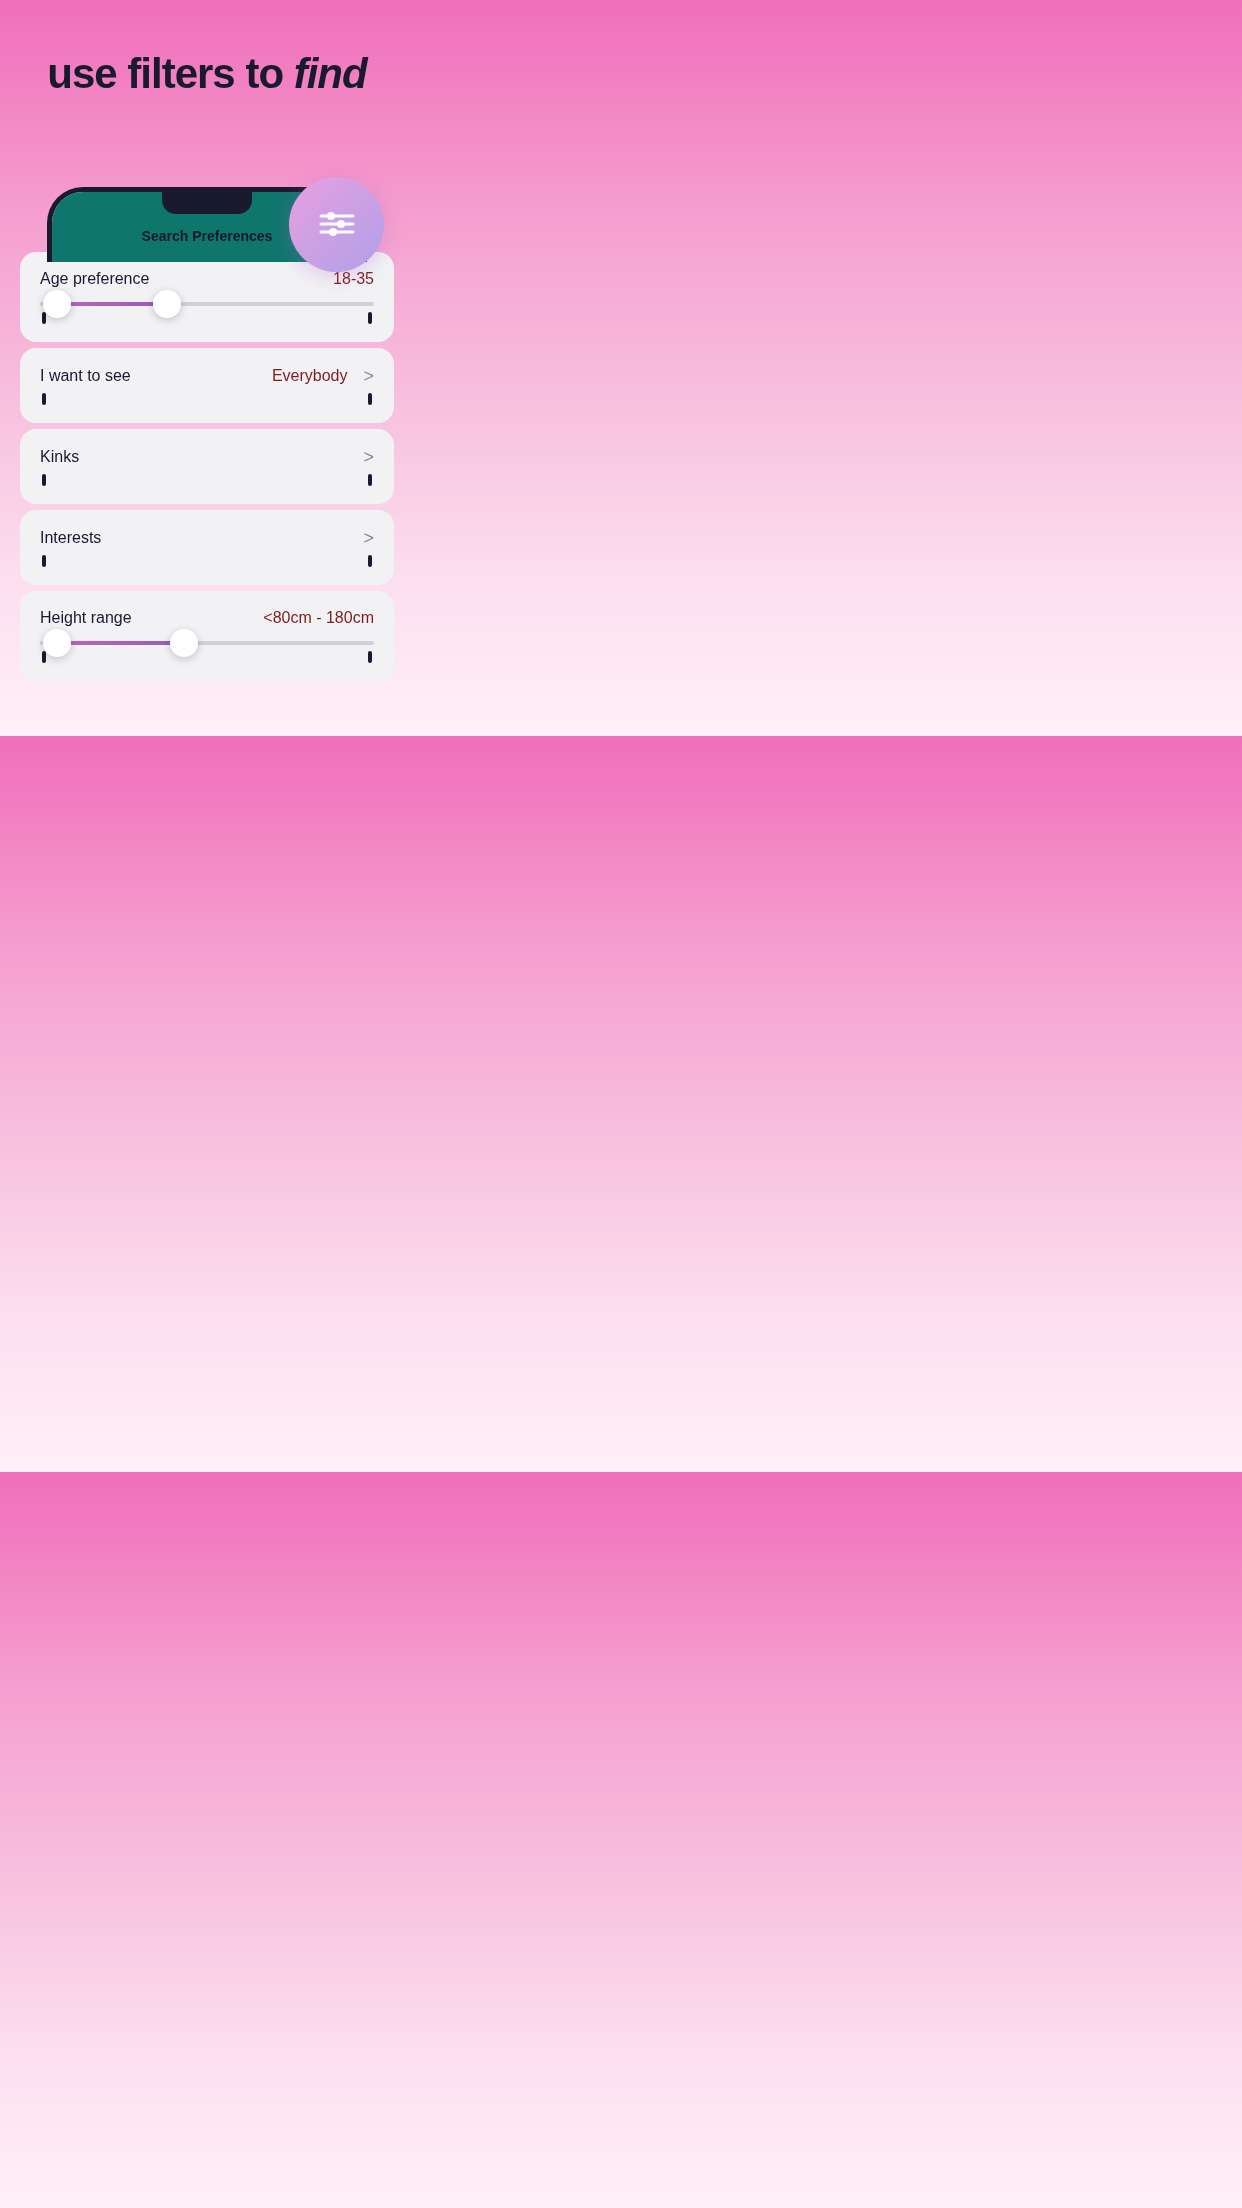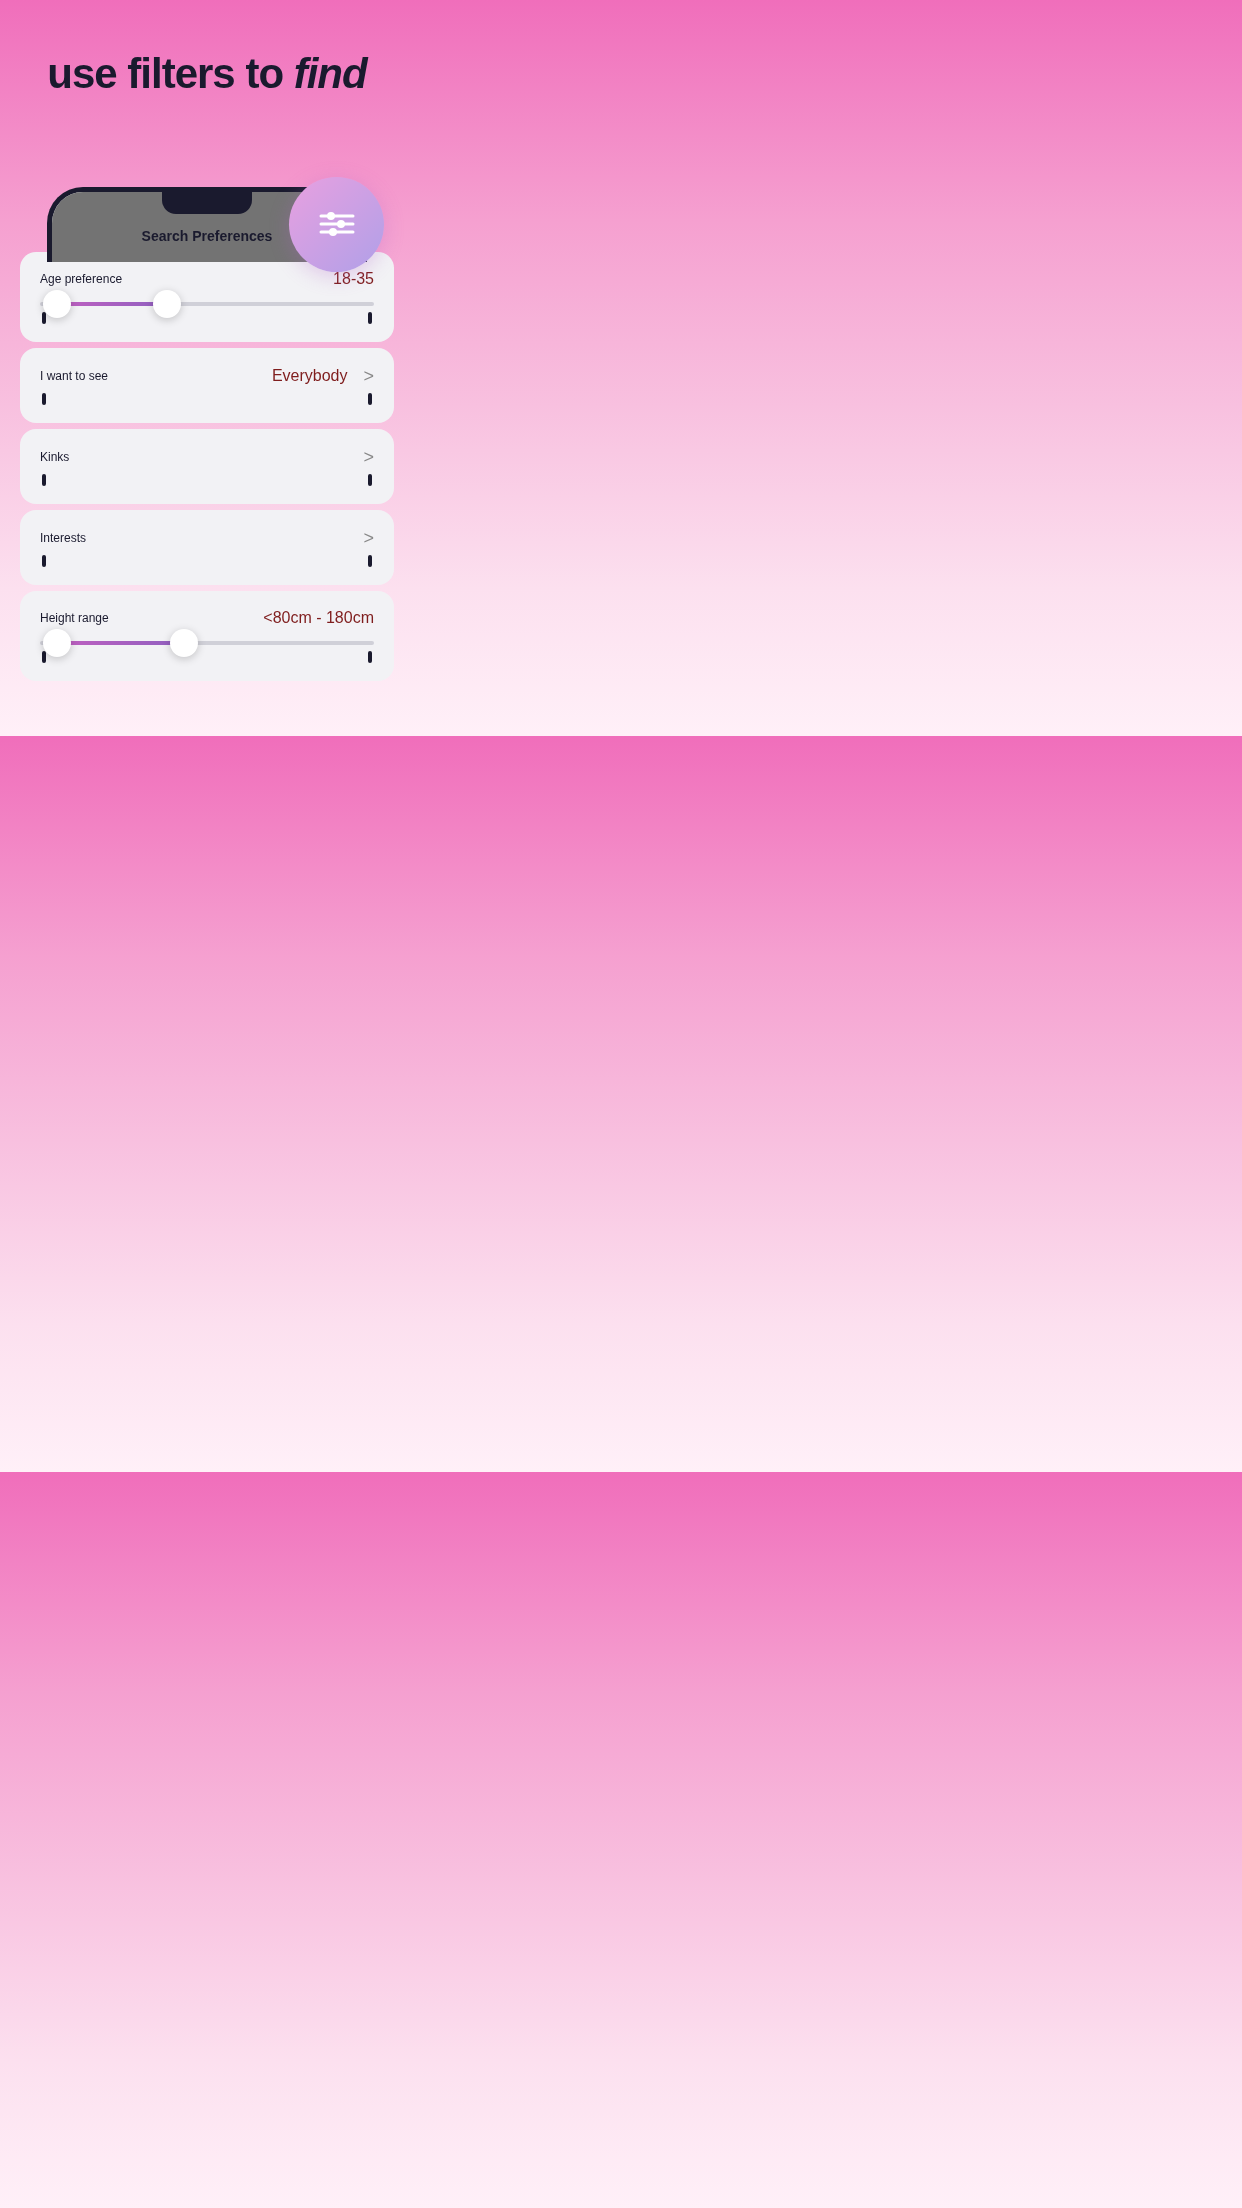--- a/index.html
+++ b/index.html
@@ -65,21 +65,21 @@
       background: #f0f0f0;
       border-radius: 36px 36px 0 0;
       border: 5px solid #1a1a2e;
       border-bottom: none;
       padding-top: 0;
       overflow: hidden;
       position: relative;
     }
 
     .phone-notch-area {
-      background: #737373;
+      background: #0f766e;
       padding: 12px 20px 10px;
       display: flex;
       justify-content: center;
       align-items: center;
       position: relative;
     }
 
     .notch {
       width: 90px;
       height: 22px;
@@ -116,21 +116,21 @@
     }
 
     .card-row {
       display: flex;
       justify-content: space-between;
       align-items: center;
       margin-bottom: 4px;
     }
 
     .card-label {
-      font-size: 12px;
+      font-size: 16px;
       font-weight: 500;
       color: #1a1a2e;
     }
 
     .card-value {
       font-size: 16px;
       font-weight: 400;
       color: #7f1d1d;
     }
 

